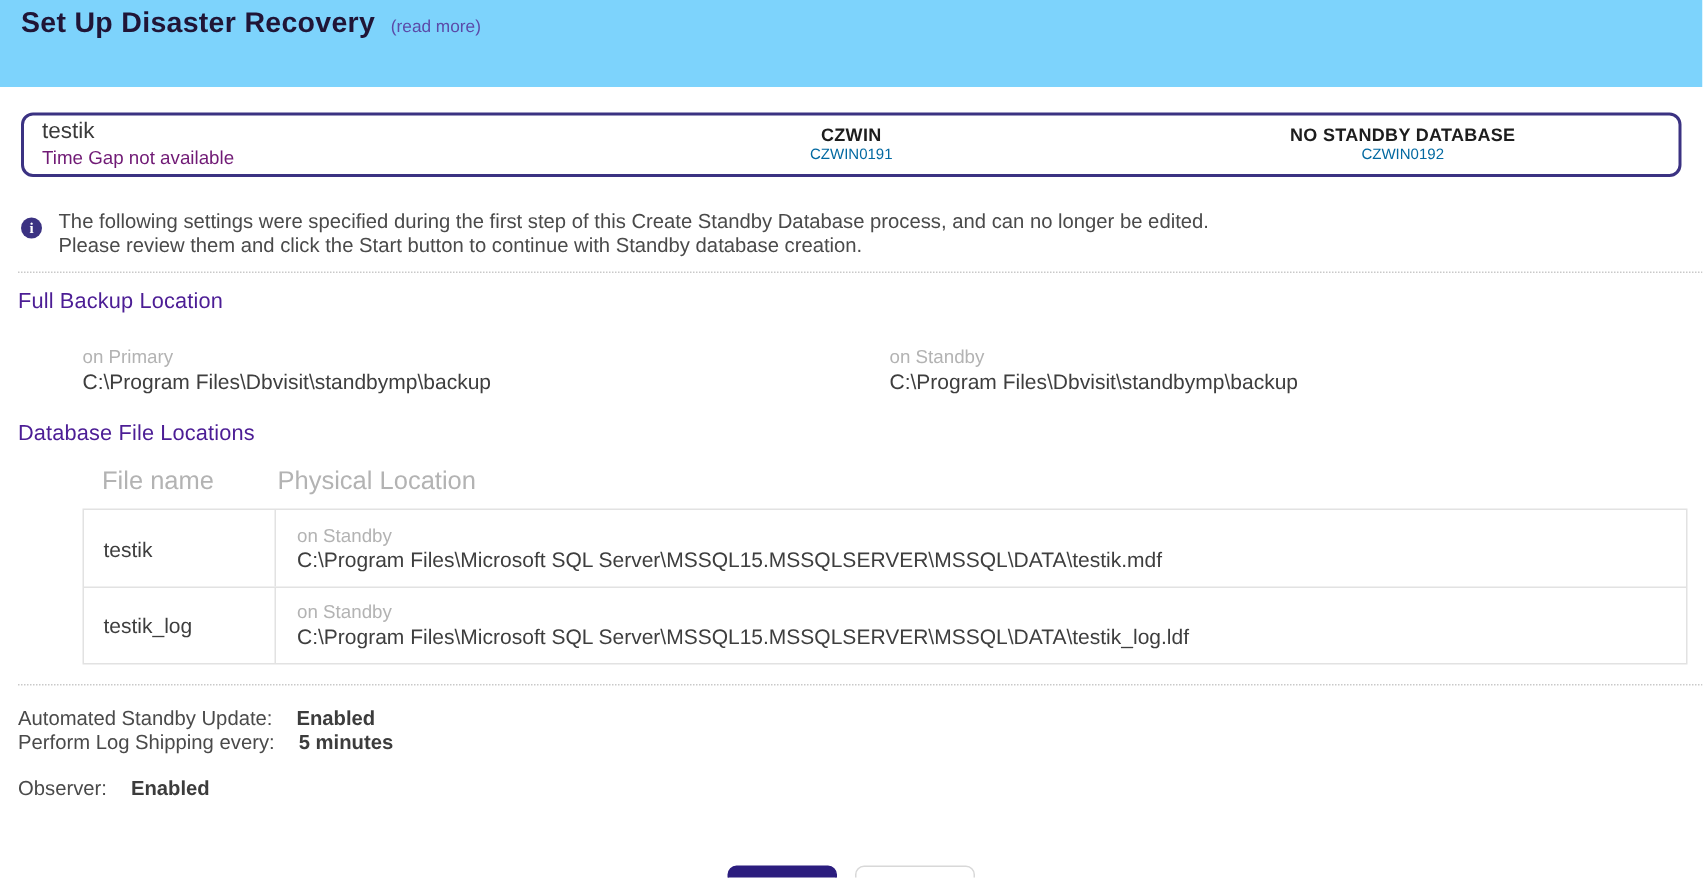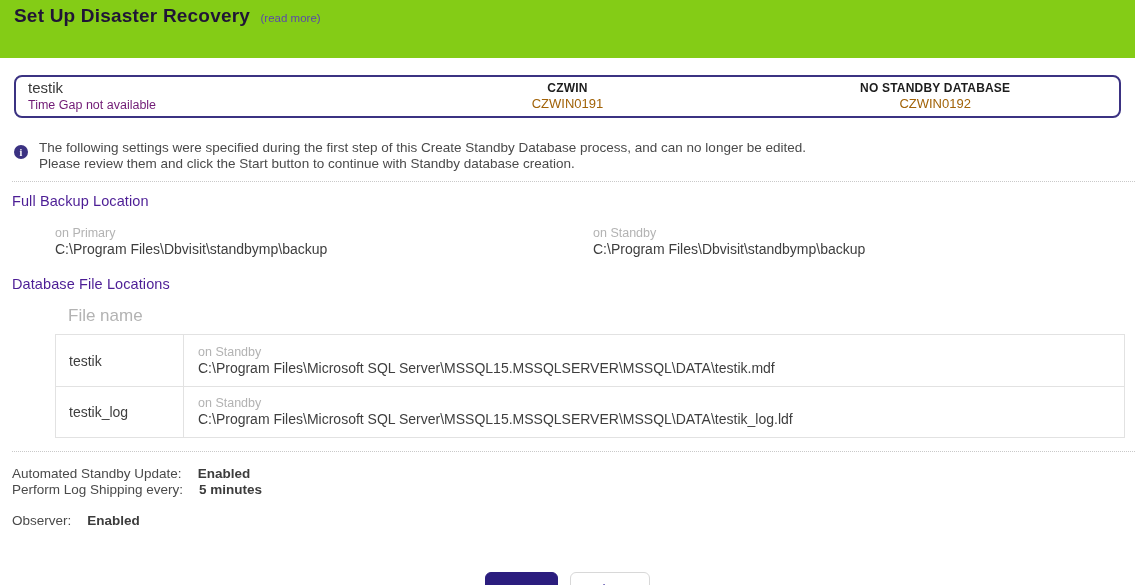--- a/index.html
+++ b/index.html
@@ -7,21 +7,21 @@
   body {
     font-family: "Liberation Sans", "DejaVu Sans", sans-serif;
     color: #3c3c3c;
     -webkit-font-smoothing: antialiased;
   }
 
   
   .header-band {
     width: 100%;
     height: 58px;
-    background: #84cc16;
+    background: #7dd3fc;
     padding: 5px 14px 0 14px;
   }
   .page-title {
     display: inline-block;
     font-size: 19px;
     font-weight: 700;
     color: #201536;
     letter-spacing: 0.2px;
   }
   .read-more {
@@ -43,21 +43,21 @@
     display: grid;
     grid-template-columns: 1fr 1fr 1fr;
     align-items: center;
   }
   .status-cell { line-height: 1.25; }
   .status-cell.left { text-align: left; padding-left: 12px; }
   .status-cell.center, .status-cell.right { text-align: center; }
   .status-name { font-size: 15px; color: #3a3a3a; }
   .status-sub { font-size: 12.5px; color: #701a75; }
   .status-state { font-size: 12px; font-weight: 700; color: #1d1d1d; letter-spacing: 0.2px; }
-  .status-host { font-size: 13px; color: #a16207; }
+  .status-host { font-size: 10px; color: #0369a1; }
 
   
   .notice {
     margin: 22px 14px 0 14px;
     display: flex;
     align-items: flex-start;
     gap: 11px;
   }
   .info-icon {
     flex: 0 0 auto;
@@ -83,21 +83,21 @@
   }
 
   
   .section-heading {
     margin: 11px 14px 0 12px;
     font-size: 14.5px;
     color: #4c1d95;
     letter-spacing: 0.1px;
   }
   .backup-cols {
-    margin: 17px 14px 0 55px;
+    margin: 22px 14px 0 55px;
     display: grid;
     grid-template-columns: 538px 1fr;
   }
   .loc-label { font-size: 12.5px; color: #b3b3b3; line-height: 1.2; }
   .loc-path  { font-size: 14px; color: #3e3e3e; line-height: 1.25; }
 
   
   .table-head {
     margin: 14px 14px 0 68px;
     display: grid;
@@ -203,20 +203,21 @@
   </div>
   <div>
     <div class="loc-label">on Standby</div>
     <div class="loc-path">C:\Program Files\Dbvisit\standbymp\backup</div>
   </div>
 </div>
 
 <div class="section-heading" style="margin-top:18px;">Database File Locations</div>
 <div class="table-head">
   <div>File name</div>
+  <div>Physical Location</div>
 </div>
 <div class="db-table">
   <div class="db-row">
     <div class="db-cell-file">testik</div>
     <div class="db-cell-loc">
       <div class="loc-label">on Standby</div>
       <div class="loc-path">C:\Program Files\Microsoft SQL Server\MSSQL15.MSSQLSERVER\MSSQL\DATA\testik.mdf</div>
     </div>
   </div>
   <div class="db-row">

